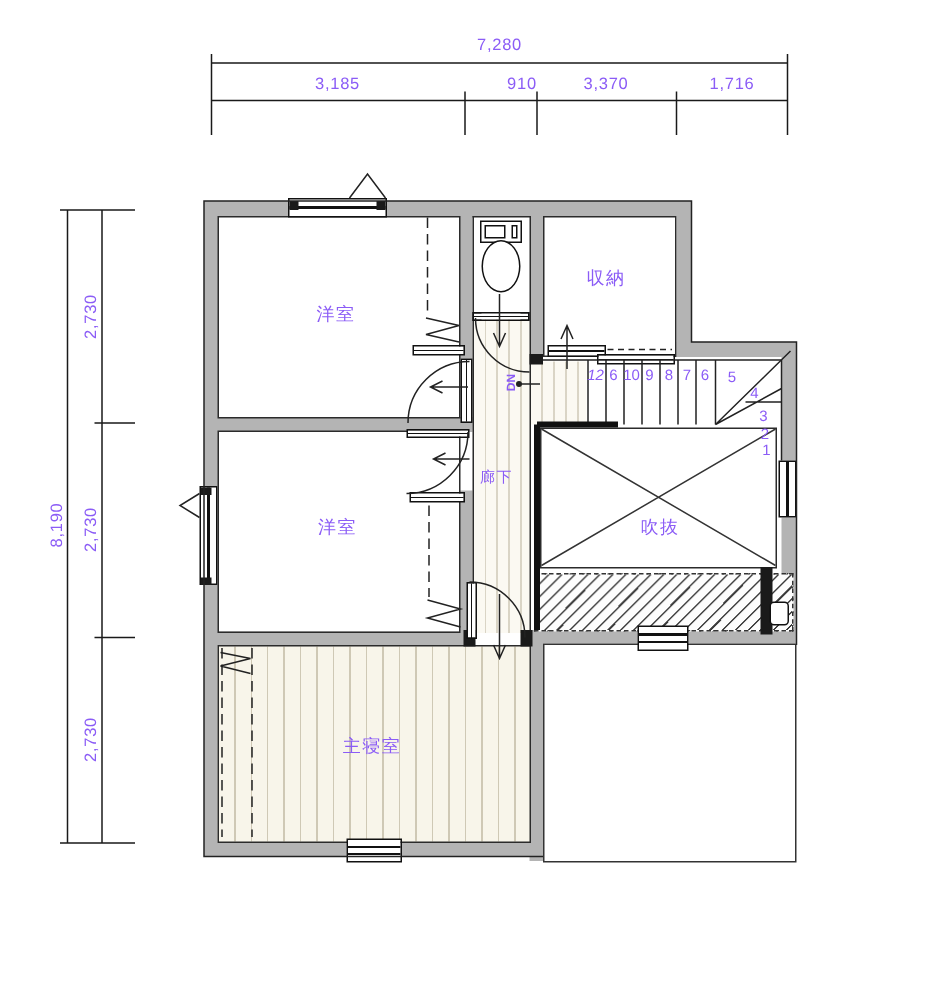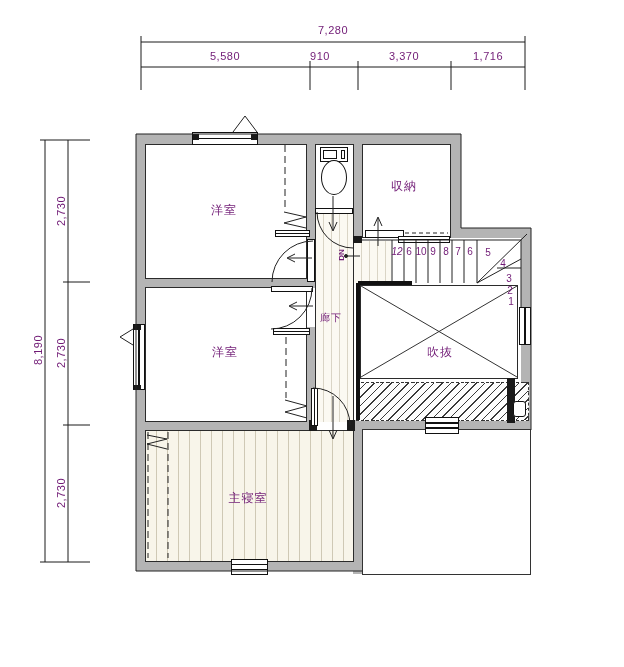--- a/index.html
+++ b/index.html
@@ -1,17 +1,17 @@
 <!DOCTYPE html>
 <html><head>
 <meta charset="utf-8">
 <style>
   html,body{margin:0;padding:0;background:#fff;}
   #canvas{position:relative;width:624px;height:667px;background:#fff;overflow:hidden;
-          font-family:"Liberation Sans","DejaVu Sans",sans-serif;color:#701a75;}
+          font-family:"Liberation Sans","DejaVu Sans",sans-serif;color:#8b5cf6;}
   .abs{position:absolute;}
   .wall{position:absolute;background:#b4b4b4;}
   .post{position:absolute;background:#1a1a1a;}
   .room{position:absolute;border:1px solid #2b2b2b;box-sizing:border-box;}
   .floor-h{background:#f8f5ea repeating-linear-gradient(180deg,transparent 0 7px,rgba(140,128,95,.38) 7px 8px),
            #f8f5ea repeating-linear-gradient(90deg,transparent 0 45px,rgba(140,128,95,.22) 45px 46px);}
   .floor-v{background:#f8f5ea repeating-linear-gradient(90deg,transparent 0 10px,rgba(140,128,95,.38) 10px 11px);}
   .floor-hall{background:#fbf9f2 repeating-linear-gradient(90deg,transparent 0 7px,rgba(140,128,95,.30) 7px 8px);}
   .white{background:#fff;}
   .hatch{background:#fdfdfd repeating-linear-gradient(135deg,#3a3a3a 0 1px,transparent 1px 6px);}
@@ -27,22 +27,22 @@
   .roka-lbl{font-size:10px;}
   svg.overlay{position:absolute;left:0;top:0;pointer-events:none;}
   .fixture{position:absolute;background:#fff;border:1px solid #111;box-sizing:border-box;}
 </style>
 </head>
 <body>
 
 <div id="canvas">
 
   <div class="dim" style="left:333px;top:30px">7,280</div>
-  <div class="dim" style="left:225px;top:56px">5,580</div>
-  <div class="dim" style="left:320px;top:56px">910</div>
+  <div class="dim" style="left:225px;top:56px">3,185</div>
+  <div class="dim" style="left:348px;top:56px">910</div>
   <div class="dim" style="left:404px;top:56px">3,370</div>
   <div class="dim" style="left:488px;top:56px">1,716</div>
   <div class="dim rot" style="left:38px;top:350px">8,190</div>
   <div class="dim rot" style="left:61px;top:211px">2,730</div>
   <div class="dim rot" style="left:61px;top:353px">2,730</div>
   <div class="dim rot" style="left:61px;top:493px">2,730</div>
 
   <div class="wall" style="left:136px;top:134px;width:10px;height:190px"></div>
   <div class="wall" style="left:136px;top:390px;width:10px;height:181px"></div>
   <div class="wall" style="left:136px;top:134px;width:56px;height:10px"></div>

